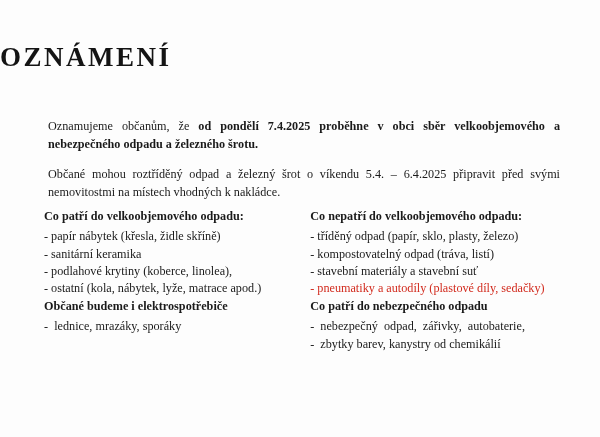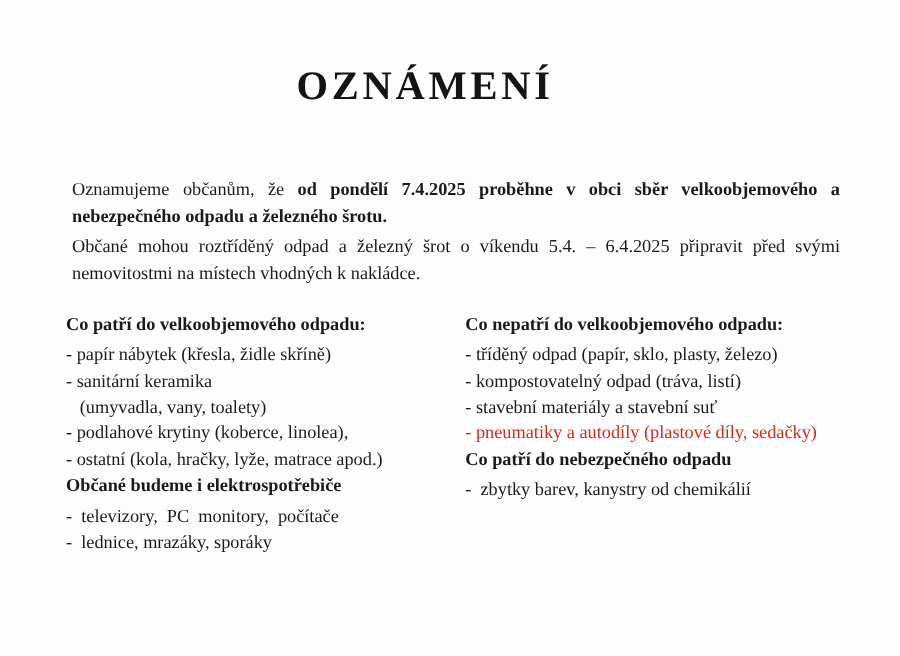--- a/index.html
+++ b/index.html
@@ -19,41 +19,41 @@
     width: 600px;
     height: 437px;
     background: #fdfdfd;
     box-sizing: border-box;
   }
   .title {
     position: absolute;
     top: 42px;
     left: 0;
     width: 567px;
-    text-align: center;
+    text-align: left;
     font-size: 27px;
     font-weight: bold;
     letter-spacing: 2.5px;
     font-family: "Liberation Serif", serif;
     color: #141414;
   }
   .intro {
     position: absolute;
     top: 118px;
     left: 48px;
     width: 512px;
     font-size: 12.2px;
     line-height: 1.45;
     text-align: justify;
   }
   .intro p {
     margin: 0;
   }
   .intro .p1 {
-    margin-bottom: 3px;
+    margin-bottom: 13px;
   }
   .bold {
     font-weight: bold;
   }
   .cols {
     position: absolute;
     top: 208px;
     left: 44px;
     width: 520px;
     display: flex;
@@ -99,39 +99,38 @@
     <p class="p2">Občané mohou roztříděný odpad a železný šrot o víkendu 5.4. – 6.4.2025 připravit před svými nemovitostmi na místech vhodných k nakládce.</p>
   </div>
 
   <div class="cols">
 
     <div class="col-left">
       <div class="heading">Co patří do velkoobjemového odpadu:</div>
       <ul class="items">
         <li>- papír nábytek (křesla, židle skříně)</li>
         <li>- sanitární keramika</li>
-        <li>   (umyvadla, vany, toalety)</li>
         <li>- podlahové krytiny (koberce, linolea),</li>
-        <li>- ostatní (kola, hračky, lyže, matrace apod.)</li>
+        <li>- ostatní (kola, nábytek, lyže, matrace apod.)</li>
       </ul>
       <div class="heading spaced">Občané budeme i elektrospotřebiče</div>
       <ul class="items">
-        <li>-  televizory,  PC  monitory,  počítače</li>
         <li>-  lednice, mrazáky, sporáky</li>
       </ul>
     </div>
 
     <div class="col-right">
       <div class="heading">Co nepatří do velkoobjemového odpadu:</div>
       <ul class="items">
         <li>- tříděný odpad (papír, sklo, plasty, železo)</li>
         <li>- kompostovatelný odpad (tráva, listí)</li>
         <li>- stavební materiály a stavební suť</li>
         <li class="red">- pneumatiky a autodíly (plastové díly, sedačky)</li>
       </ul>
       <div class="heading spaced">Co patří do nebezpečného odpadu</div>
       <ul class="items">
+        <li>-  nebezpečný  odpad,  zářivky,  autobaterie,</li>
         <li>-  zbytky barev, kanystry od chemikálií</li>
       </ul>
     </div>
 
   </div>
 </div>
 
 </body></html>

